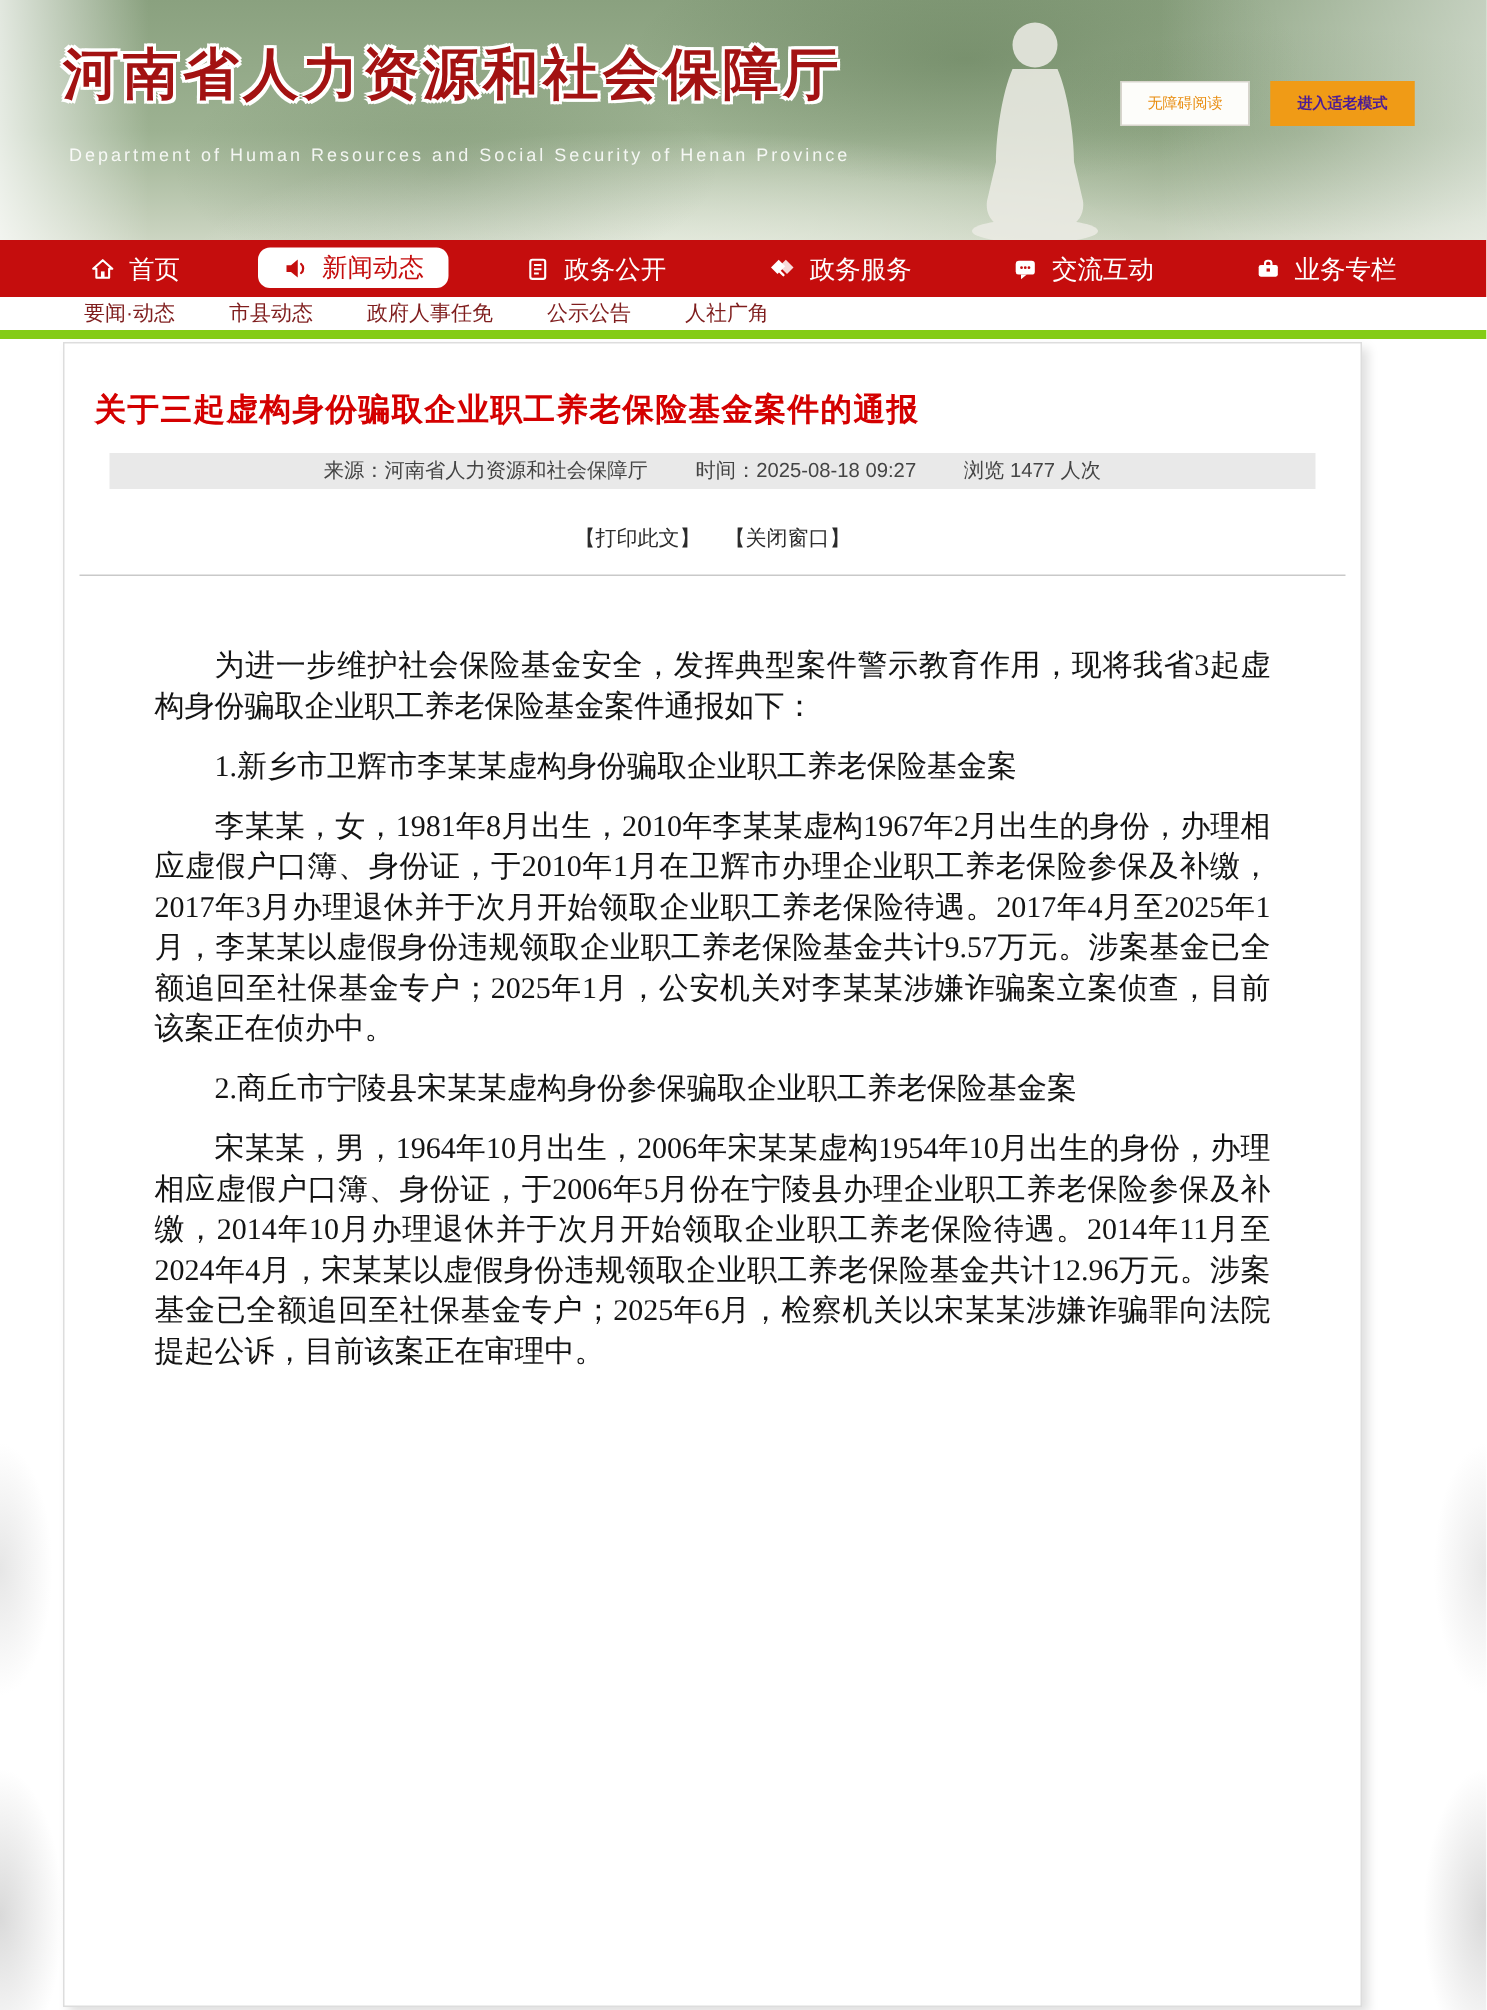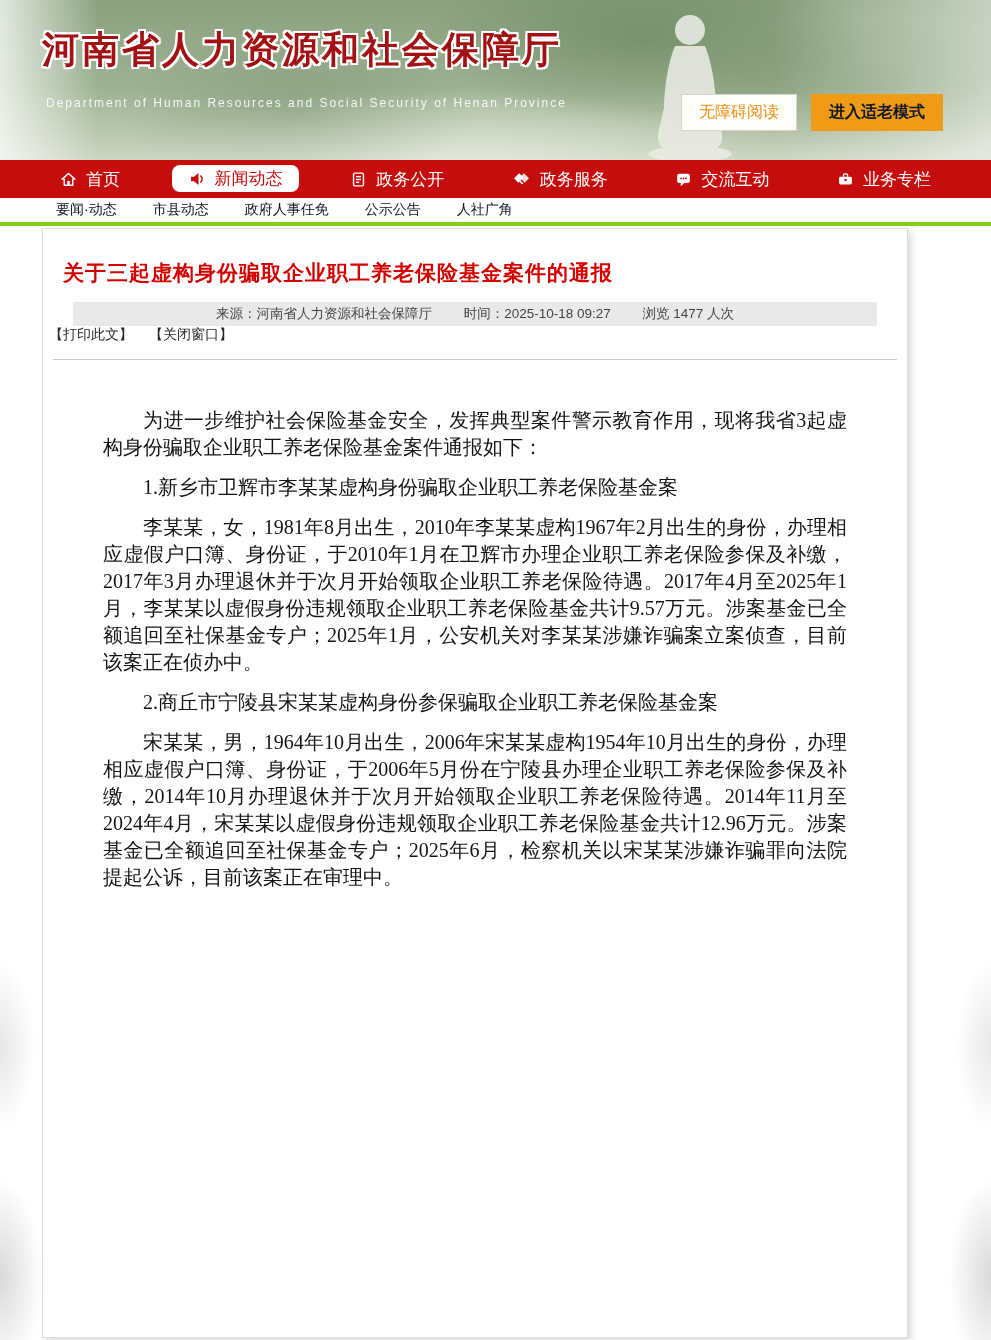--- a/index.html
+++ b/index.html
@@ -39,65 +39,65 @@
     text-shadow:-2px 0 0 #fff, 2px 0 0 #fff, 0 -2px 0 #fff, 0 2px 0 #fff,
                 -2px -2px 0 #fff, 2px -2px 0 #fff, -2px 2px 0 #fff, 2px 2px 0 #fff;
   }
   .banner-subtitle {
     position:absolute; left:46px; top:96px;
     font-size:12px; letter-spacing:2px;
     color:rgba(255,255,255,.88);
   }
   .statue { position:absolute; left:638px; top:4px; opacity:.88; }
   .banner-buttons { position:absolute; top:54px; right:48px; display:flex; gap:14px; }
-  .btn { font-size:16px; padding:7px 17px; cursor:pointer; white-space:nowrap;margin-top:40px; }
+  .btn { font-size:10px; padding:7px 17px; cursor:pointer; white-space:nowrap; }
   .btn-accessibility { background:#fdfdfa; color:#e98e12; border:1px solid #d8d5cd; }
-  .btn-elder { background:#f09b16; color:#0f172a; border:1px solid #f09b16; font-weight:bold; }
+  .btn-elder { background:#f09b16; color:#4c1d95; border:1px solid #f09b16; font-weight:bold; }
 
   
   .nav {
     height:38px; background:#c50d0d; z-index:2; position:relative;
     display:flex; align-items:stretch; justify-content:space-between;
     padding:5px 44px;
   }
   .nav-item {
     display:flex; align-items:center; gap:9px;
     color:#fff; font-size:17px; padding:0 16px; cursor:pointer;
   }
   .nav-item .nav-icon { display:flex; align-items:center; }
   .nav-item.active {
     background:#fff; color:#c50d0d; border-radius:8px; margin:0 0 1px 0;
   }
 
   
   .subnav {
-    height:28px; background:#fff; border-bottom:4px solid #84cc16;
+    height:28px; background:#fff; border-bottom:6px solid #84cc16;
     display:flex; align-items:center; gap:36px; padding-left:56px;
-    font-size:14px; color:#0f172a; position:relative; z-index:1;
+    font-size:14px; color:#7f1d1d; position:relative; z-index:1;
   }
   .subnav-item { cursor:pointer; }
 
   
   .card {
     position:relative; z-index:1;
     margin:2px 0 0 42px; width:866px; height:1110px;
     background:#fff; border:1px solid #ddd;
     box-shadow:4px 4px 7px rgba(0,0,0,.13);
   }
   .article-title {
     margin:30px 20px 0; text-align:left;
     color:#d40000; font-size:21px; font-weight:bold; letter-spacing:1px;
   }
   .meta-bar {
     margin:15px 30px 0; background:#e9e9e9;
     height:24px; line-height:24px; text-align:center;
     font-size:13.5px; color:#444;
   }
   .meta-bar span { margin:0 14px; }
-  .actions { text-align:left; font-size:14px; color:#2b2b2b; }
+  .actions { margin-top:24px; text-align:center; font-size:14px; color:#2b2b2b; }
   .actions .action { margin:0 6px; cursor:pointer; }
   .divider { border-top:1px solid #c9c9c9; margin:15px 10px 0; }
 
   .article-body {
     padding:47px 60px 0;
     font-family:"Liberation Serif", serif;
     font-size:20px; color:#141414;
   }
   .article-body .block {
     margin:0 0 13px; line-height:27px; text-indent:2em;
@@ -206,21 +206,21 @@
   <span class="subnav-item">公示公告</span>
   <span class="subnav-item">人社广角</span>
 </div>
 
 <div class="card">
 
   <h1 class="article-title">关于三起虚构身份骗取企业职工养老保险基金案件的通报</h1>
 
   <div class="meta-bar">
     <span>来源：河南省人力资源和社会保障厅</span>
-    <span>时间：2025-10-18 09:27</span>
+    <span>时间：2025-08-18 09:27</span>
     <span>浏览 1477 人次</span>
   </div>
 
   <div class="actions">
     <span class="action">【打印此文】</span>
     <span class="action">【关闭窗口】</span>
   </div>
 
   <div class="divider"></div>
 

